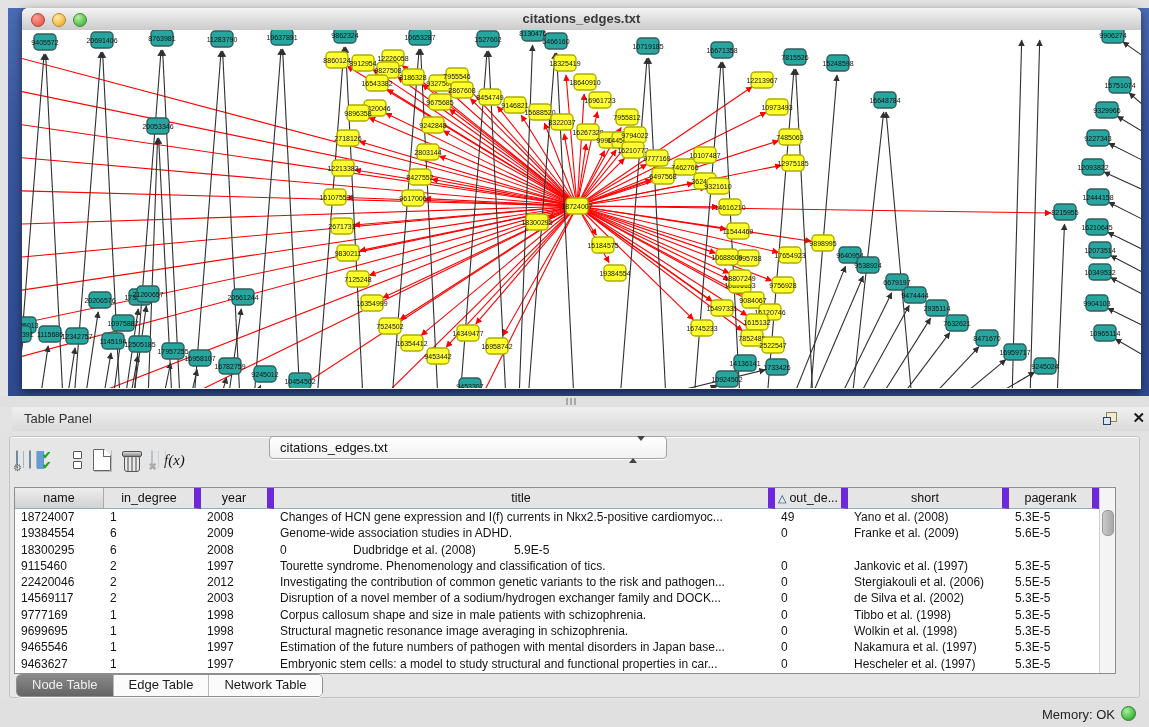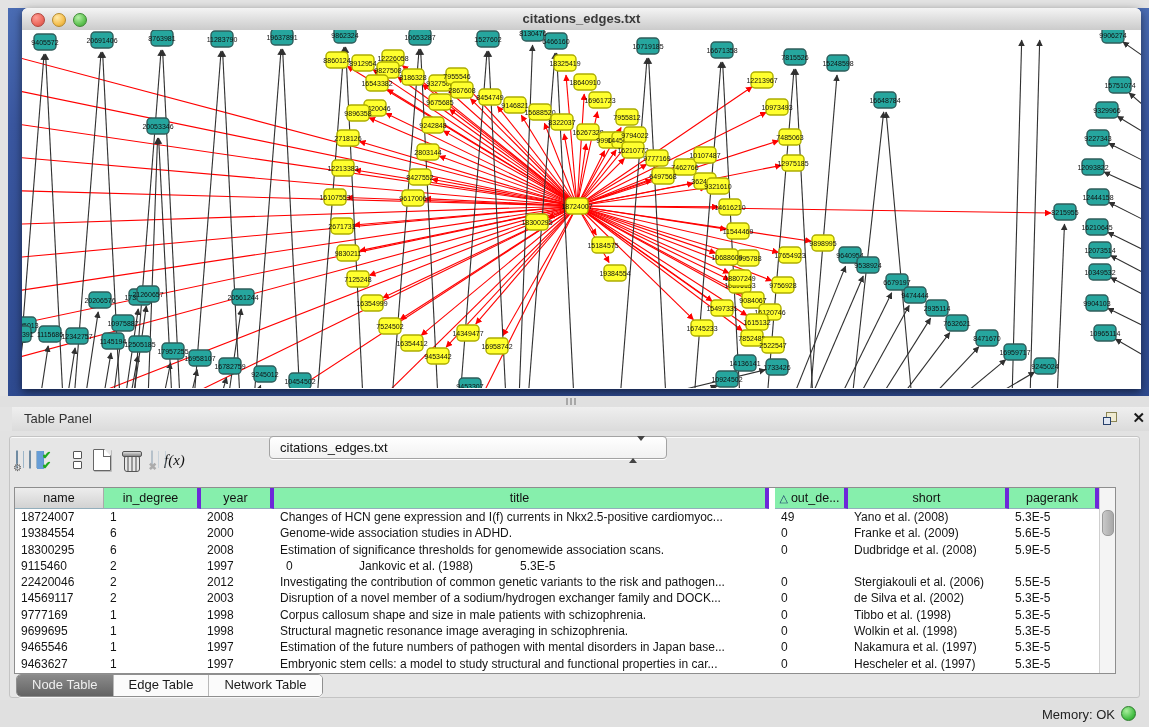--- a/index.html
+++ b/index.html
@@ -70,32 +70,32 @@
      background:linear-gradient(#ffffff,#f1f1f1);box-shadow:0 1px 0 #fff;}
   .combo .val{position:absolute;left:10px;top:3px;font-size:13px;color:#111;}
   .combo .arrows{position:absolute;right:28px;top:4px;width:9px;height:13px;}
   .combo .arrows .up{width:0;height:0;border-left:4px solid transparent;border-right:4px solid transparent;border-bottom:5px solid #444;margin-bottom:3px;}
   .combo .arrows .dn{width:0;height:0;border-left:4px solid transparent;border-right:4px solid transparent;border-top:5px solid #444;}
 
   
   .table-box{position:absolute;left:14px;top:56px;width:1100px;height:185px;border:1px solid #8E8E8E;background:#fff;display:flex;}
   .table-main{flex:1;display:flex;flex-direction:column;min-width:0;}
   .thead{display:flex;height:21px;flex:none;}
-  .th{box-sizing:border-box;background:#86efac;border-right:4px solid #6d28d9;border-bottom:1px solid #93aebc;
+  .th{box-sizing:border-box;background:#e5e5e5;border-right:7px solid #6d28d9;border-bottom:1px solid #93aebc;
       font-size:12.5px;color:#111;text-align:center;line-height:20px;overflow:hidden;white-space:nowrap;}
   .th.first{background:linear-gradient(#EDEDED,#D2D2D2);border-right:1px solid #aaa;}
   .sort-tri{color:#1a3a6b;font-size:11px;margin-right:3px;}
   .trow{display:flex;height:16.3px;flex:none;}
   .td{box-sizing:border-box;padding-left:6px;font-size:12px;color:#141414;line-height:16.3px;
       overflow:hidden;white-space:nowrap;text-overflow:ellipsis;}
   .c0{width:89px;flex:none;}
   .c1{width:97px;flex:none;}
   .c2{width:73px;flex:none;}
   .c3{flex:1;min-width:0;}
-  .c4{width:73px;flex:none;margin-left:6px;}
+  .c4{width:73px;flex:none;}
   .c5{width:161px;flex:none;}
   .c6{width:90px;flex:none;}
   .vscroll{width:15px;flex:none;background:#F4F4F4;border-left:1px solid #cfcfcf;position:relative;}
   .vthumb{position:absolute;left:2px;top:22px;width:10px;height:24px;border-radius:5px;
       background:linear-gradient(90deg,#c9c9c9,#a8a8a8);border:1px solid #9a9a9a;}
 
   
   .tabsbar{position:absolute;left:16px;top:243px;width:100%;display:flex;justify-content:flex-start;}
   .seg{display:flex;height:21px;border:1px solid #8f8f8f;border-radius:5px;overflow:hidden;background:#FBFBFB;box-shadow:0 1px 0 #f7f7f7;}
   .seg .tab{padding:0 15px;font-size:13px;line-height:20px;color:#1a1a1a;background:#FBFBFB;cursor:default;}
@@ -875,41 +875,41 @@
             <div class="td c1">1</div>
             <div class="td c2">2008</div>
             <div class="td c3">Changes of HCN gene expression and I(f) currents in Nkx2.5-positive cardiomyoc...</div>
             <div class="td c4">49</div>
             <div class="td c5">Yano et al. (2008)</div>
             <div class="td c6">5.3E-5</div>
           </div>
           <div class="trow">
             <div class="td c0">19384554</div>
             <div class="td c1">6</div>
-            <div class="td c2">2000</div>
+            <div class="td c2">2009</div>
             <div class="td c3">Genome-wide association studies in ADHD.</div>
             <div class="td c4">0</div>
             <div class="td c5">Franke et al. (2009)</div>
             <div class="td c6">5.6E-5</div>
           </div>
           <div class="trow">
             <div class="td c0">18300295</div>
             <div class="td c1">6</div>
             <div class="td c2">2008</div>
-            <div class="td c3">Estimation of significance thresholds for genomewide association scans.</div>
             <div class="td c4">0</div>
             <div class="td c5">Dudbridge et al. (2008)</div>
             <div class="td c6">5.9E-5</div>
           </div>
           <div class="trow">
             <div class="td c0">9115460</div>
             <div class="td c1">2</div>
             <div class="td c2">1997</div>
+            <div class="td c3">Tourette syndrome. Phenomenology and classification of tics.</div>
             <div class="td c4">0</div>
-            <div class="td c5">Jankovic et al. (1988)</div>
+            <div class="td c5">Jankovic et al. (1997)</div>
             <div class="td c6">5.3E-5</div>
           </div>
           <div class="trow">
             <div class="td c0">22420046</div>
             <div class="td c1">2</div>
             <div class="td c2">2012</div>
             <div class="td c3">Investigating the contribution of common genetic variants to the risk and pathogen...</div>
             <div class="td c4">0</div>
             <div class="td c5">Stergiakouli et al. (2006)</div>
             <div class="td c6">5.5E-5</div>

